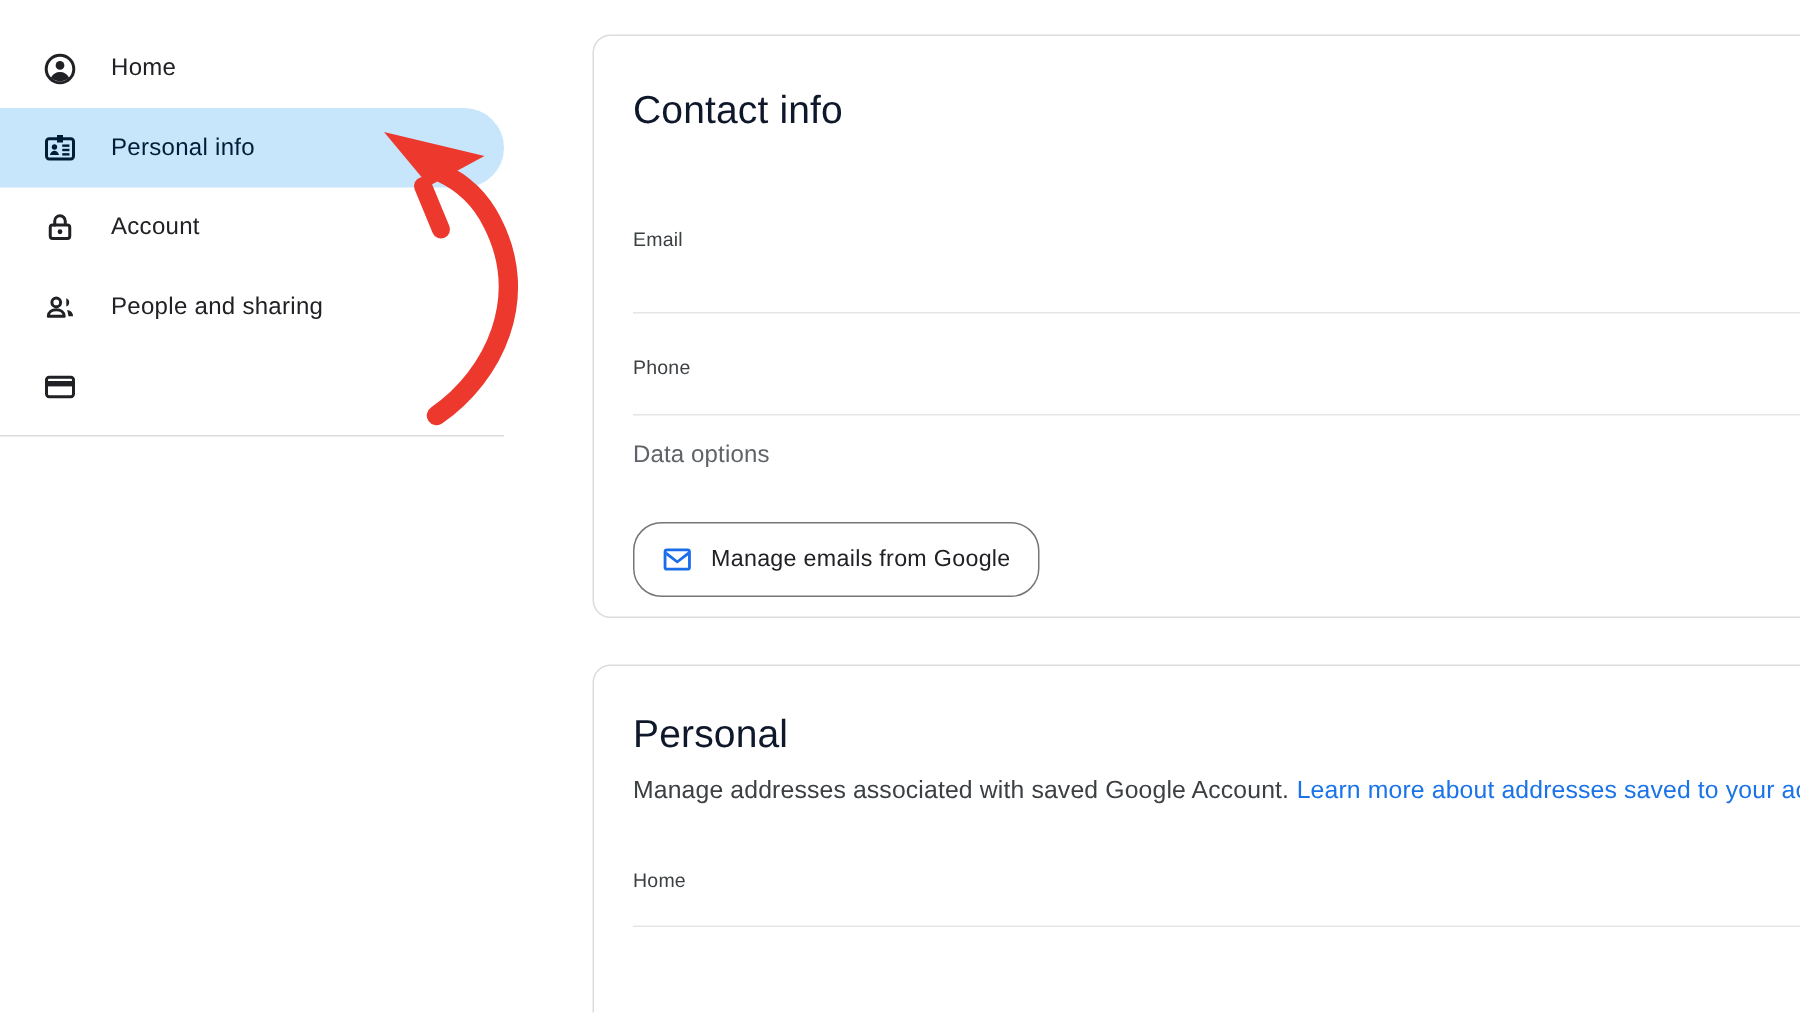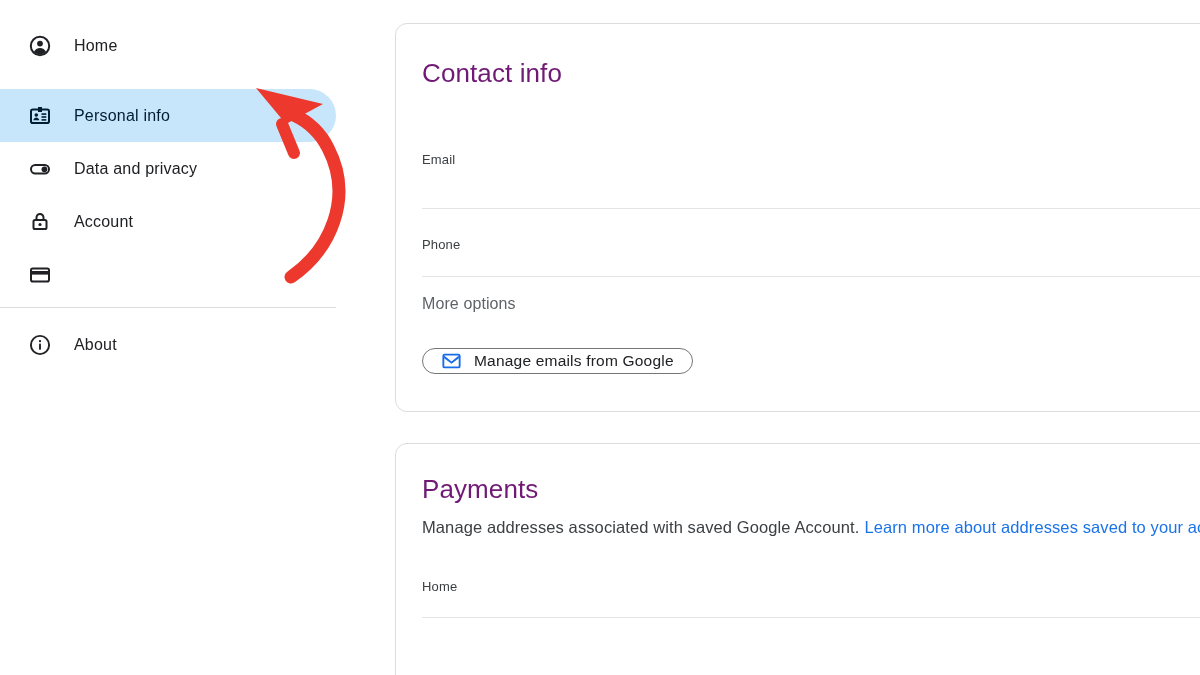--- a/index.html
+++ b/index.html
@@ -15,21 +15,21 @@
   
   .sidebar { position:absolute; left:0; top:19px; width:336px; }
   .nav-item {
     height:53px; display:flex; align-items:center;
     padding-left:28px; gap:22px; cursor:pointer;
   }
   .nav-item .label {
     font-size:16px; font-weight:500; letter-spacing:.2px; color:#202124;
   }
   .nav-item.selected {
-    background:#c8e6fb; border-radius:0 26.5px 26.5px 0;margin-top:17px;
+    background:#c8e6fb; border-radius:0 26.5px 26.5px 0;
   }
   .nav-item.selected .label { color:#001d35; }
   .nav-icon { width:24px; height:24px; flex:0 0 24px; }
   .sidebar-divider {
     height:1px; background:#dadce0; width:336px;
     margin:6px 0 10px 0;
   }
 
   
   .arrow-annotation { position:absolute; left:230px; top:70px; width:130px; height:230px; z-index:5; pointer-events:none; }
@@ -38,36 +38,36 @@
   .main { position:absolute; left:395px; top:23px; width:1005px; }
   .card {
     position:relative; background:#fff;
     border:1px solid #dadce0; border-radius:12px;
   }
   .card-contact { height:389px; }
   .card-addresses { height:320px; margin-top:31px; }
 
   .card-title {
     position:absolute; left:26px;
-    font-size:26px; font-weight:400; color:#701a75; letter-spacing:.1px;
+    font-size:26px; font-weight:400; color:#0f172a; letter-spacing:.1px;
   }
   .field-label {
     position:absolute; left:26px;
     font-size:13px; color:#3c4043; letter-spacing:.15px;
   }
   .row-divider {
     position:absolute; left:26px; right:0; height:1px; background:#e3e5e7;
   }
   .muted-label {
     position:absolute; left:26px;
     font-size:16px; color:#5f6368; letter-spacing:.1px;
   }
   .chip-button {
     position:absolute; left:26px; top:324px;
-    height:26px; display:inline-flex; align-items:center; gap:12px;
+    height:50px; display:inline-flex; align-items:center; gap:12px;
     padding:0 18px; background:#fff;
     border:1px solid #747775; border-radius:19px;
     font-size:15.5px; font-weight:500; color:#202124; letter-spacing:.2px;
     cursor:pointer;
   }
   .desc-line {
     position:absolute; left:26px; top:74px;
     font-size:16.5px; color:#3c4043; white-space:nowrap; letter-spacing:.1px;
   }
   .desc-link { color:#1a73e8; margin-left:5px; cursor:pointer; text-decoration:none; }
@@ -92,55 +92,49 @@
       <rect x="3" y="5.5" width="18" height="13.5" rx="1.8" fill="none" stroke="#001d35" stroke-width="2"></rect>
       <circle cx="8.3" cy="11" r="1.8" fill="#001d35"></circle>
       <path d="M5.2 16.3 c0.7 -1.9 1.8 -2.8 3.1 -2.8 s2.4 0.9 3.1 2.8 z" fill="#001d35"></path>
       <rect x="13.5" y="9.3" width="4.8" height="1.6" fill="#001d35"></rect>
       <rect x="13.5" y="12.2" width="4.8" height="1.6" fill="#001d35"></rect>
       <rect x="13.5" y="15.1" width="4.8" height="1.6" fill="#001d35"></rect>
     </svg>
     <span class="label">Personal info</span>
   </div>
 
-  <div class="nav-item">
-    <svg class="nav-icon" viewBox="0 0 24 24">
-      <rect x="3" y="8" width="18" height="8.6" rx="4.3" fill="none" stroke="#202124" stroke-width="2"></rect>
-      <circle cx="16.4" cy="12.3" r="2.9" fill="#202124"></circle>
-    </svg>
-    <span class="label">Data and privacy</span>
-  </div>
 
   <div class="nav-item">
     <svg class="nav-icon" viewBox="0 0 24 24">
       <rect x="5.5" y="10" width="13" height="9" rx="1.6" fill="none" stroke="#202124" stroke-width="2"></rect>
       <path d="M8.5 10 V7.4 a3.5 3.5 0 0 1 7 0 V8.8" fill="none" stroke="#202124" stroke-width="2" stroke-linecap="round"></path>
       <circle cx="12" cy="14.5" r="1.6" fill="#202124"></circle>
     </svg>
     <span class="label">Account</span>
   </div>
 
+  <div class="nav-item">
+    <svg class="nav-icon" viewBox="0 0 24 24">
+      <circle cx="9.5" cy="8.6" r="2.9" fill="none" stroke="#202124" stroke-width="2"></circle>
+      <path d="M4.2 17.8 c0 -2.7 2.4 -4.3 5.3 -4.3 s5.3 1.6 5.3 4.3 z" fill="none" stroke="#202124" stroke-width="2" stroke-linejoin="round"></path>
+      <path d="M16.2 5.8 a3 3 0 0 1 0 5.6 z" fill="#202124"></path>
+      <path d="M16.8 13.7 c2.4 0.4 3.9 1.9 3.9 4.1 h-3 z" fill="#202124"></path>
+    </svg>
+    <span class="label">People and sharing</span>
+  </div>
 
   <div class="nav-item">
     <svg class="nav-icon" viewBox="0 0 24 24">
       <rect x="3" y="5.5" width="18" height="13" rx="1.8" fill="none" stroke="#202124" stroke-width="2"></rect>
       <rect x="3.6" y="8" width="16.8" height="3.6" fill="#202124"></rect>
     </svg>
   </div>
 
   <div class="sidebar-divider"></div>
 
-  <div class="nav-item">
-    <svg class="nav-icon" viewBox="0 0 24 24">
-      <circle cx="12" cy="12" r="9.1" fill="none" stroke="#202124" stroke-width="1.9"></circle>
-      <circle cx="12" cy="8.2" r="1.15" fill="#202124"></circle>
-      <rect x="11.05" y="10.6" width="1.9" height="6.2" rx="0.9" fill="#202124"></rect>
-    </svg>
-    <span class="label">About</span>
-  </div>
 </nav>
 
 <svg class="arrow-annotation" viewBox="0 0 130 230">
   <path d="M 61 207 C 100 180, 124 128, 98 78 C 91 64, 79 52, 64 45" fill="none" stroke="#ec382d" stroke-width="13" stroke-linecap="round"></path>
   <path d="M 26 18 L 93 34 L 56 54 Z" fill="#ec382d"></path>
   <path d="M 52 54 L 64 83" fill="none" stroke="#ec382d" stroke-width="12" stroke-linecap="round"></path>
 </svg>
 
 <main class="main">
 
@@ -150,33 +144,33 @@
     <div class="field-label" style="top:128px;">
       <span>Email</span>
     </div>
     <div class="row-divider" style="top:184px;"></div>
 
     <div class="field-label" style="top:213px;">
       <span>Phone</span>
     </div>
     <div class="row-divider" style="top:252px;"></div>
 
-    <div class="muted-label" style="top:271px;">More options</div>
+    <div class="muted-label" style="top:271px;">Data options</div>
 
     <button class="chip-button">
       <svg width="21" height="18" viewBox="0 0 24 21">
         <rect x="2.5" y="3" width="19" height="15" rx="1.5" fill="none" stroke="#1a6dea" stroke-width="2.2"></rect>
         <path d="M3.4 4.2 L12 11 L20.6 4.2 L20.6 7.2 L12 13.6 L3.4 7.2 Z" fill="#1a6dea"></path>
       </svg>
       <span>Manage emails from Google</span>
     </button>
   </section>
 
   <section class="card card-addresses">
-    <h1 class="card-title" style="top:30px;">Payments</h1>
+    <h1 class="card-title" style="top:30px;">Personal</h1>
 
     <div class="desc-line">
       <span>Manage addresses associated with saved Google Account.</span><a class="desc-link">Learn more about addresses saved to your account</a>
     </div>
 
     <div class="field-label" style="top:135px;">
       <span>Home</span>
     </div>
     <div class="row-divider" style="top:173px;"></div>
 

